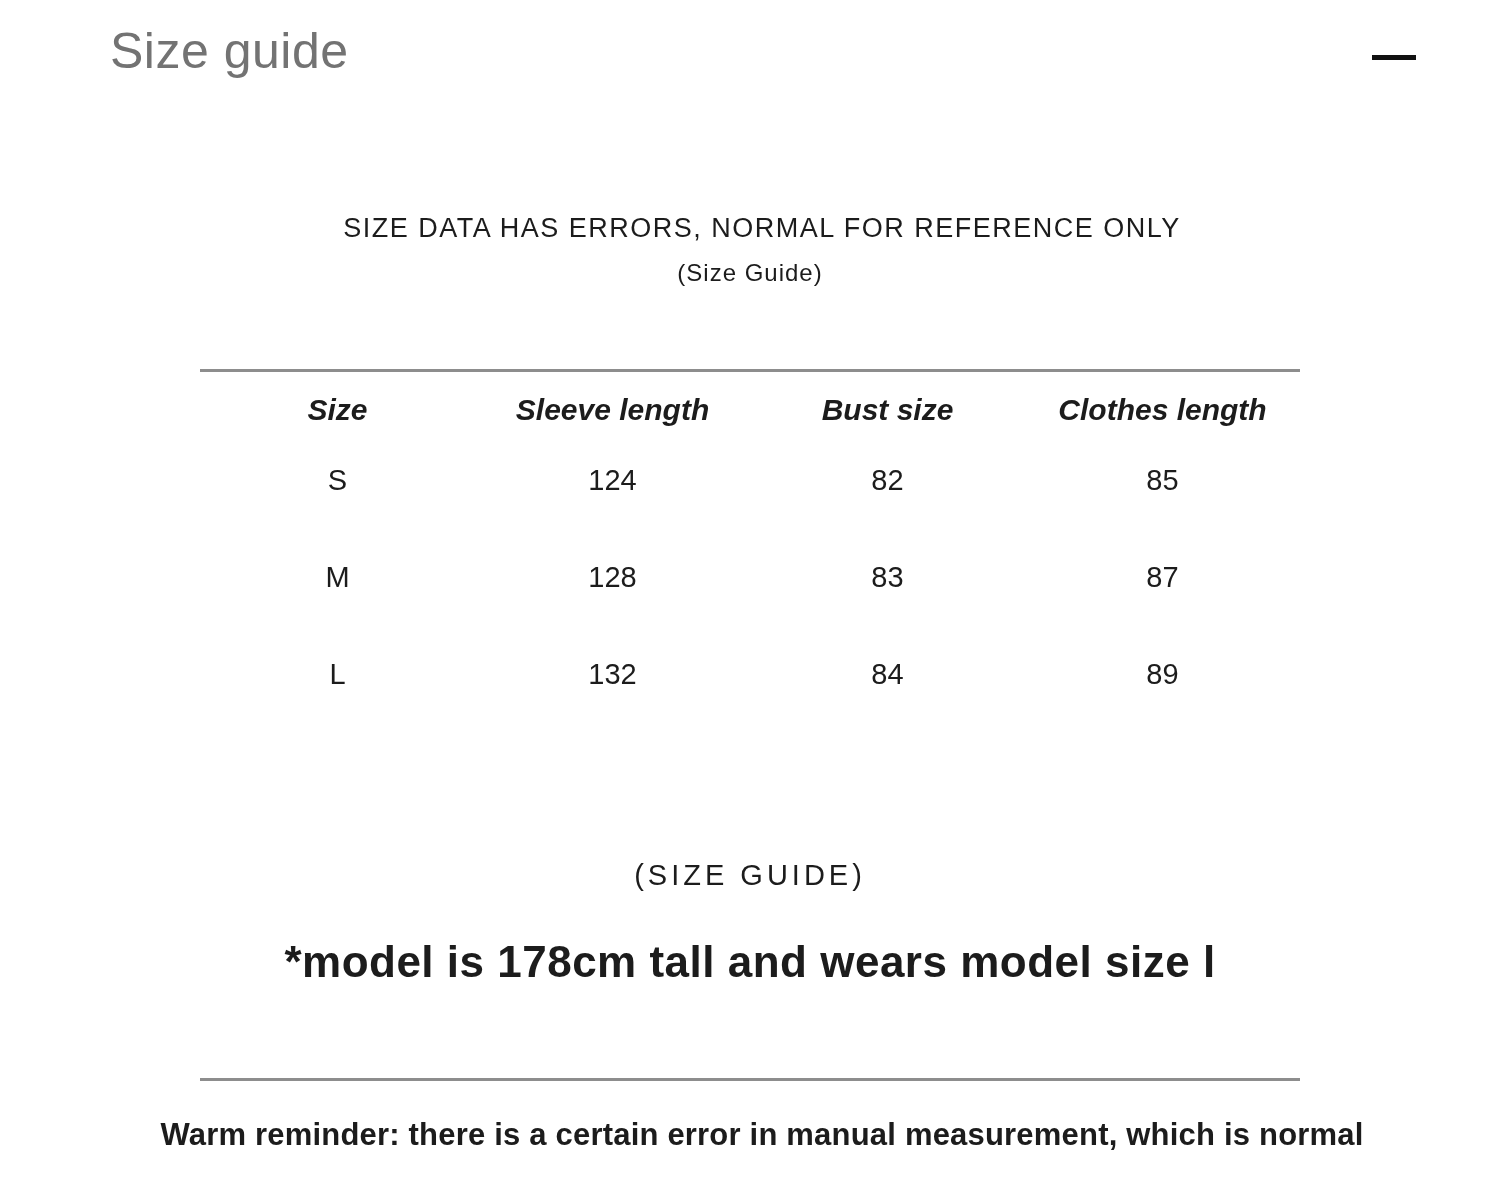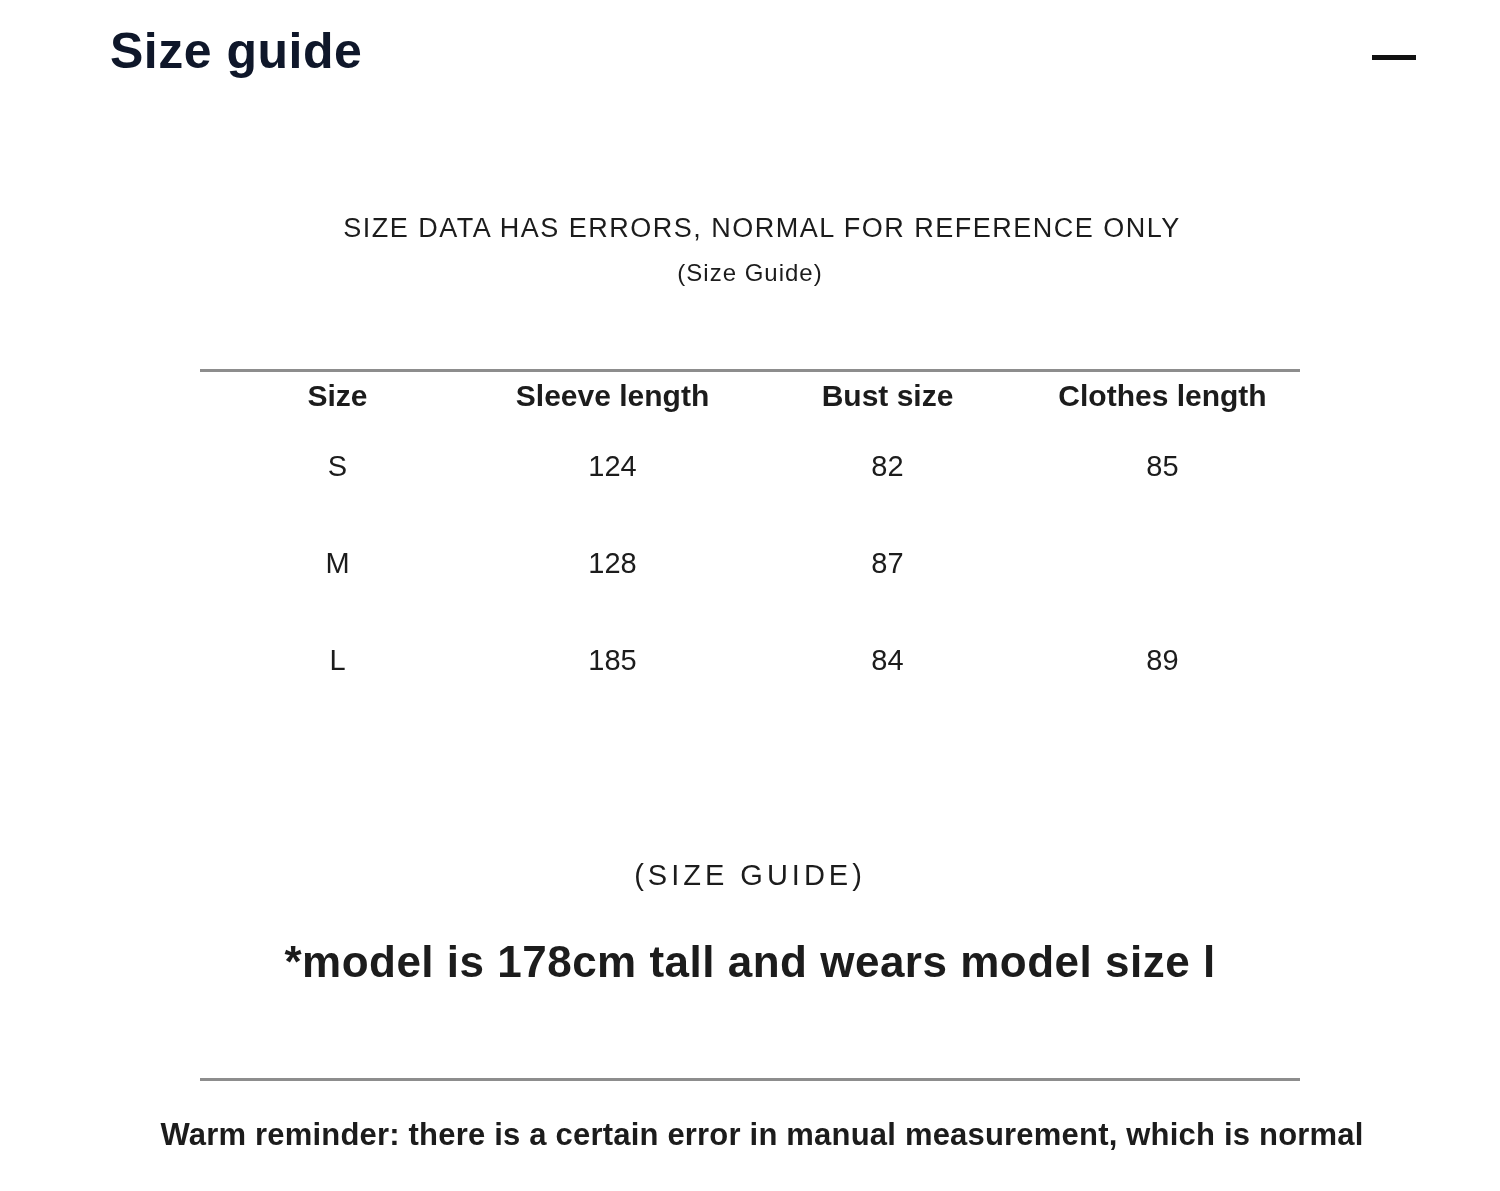--- a/index.html
+++ b/index.html
@@ -10,23 +10,23 @@
     position: relative;
     font-family: "Liberation Sans", sans-serif;
     color: #1c1c1c;
     overflow: hidden;
   }
   .page-title {
     position: absolute;
     left: 110px;
     top: 22px;
     font-size: 50px;
-    font-weight: 700;
+    font-weight: 400;
     letter-spacing: 0.5px;
-    color: #0f172a;
+    color: #737373;
   }
   .collapse-button {
     position: absolute;
     left: 1362px;
     top: 40px;
     width: 64px;
     height: 34px;
     background: transparent;
     border: none;
     cursor: pointer;
@@ -67,25 +67,26 @@
     top: 369px;
     width: 1100px;
     border-top: 3px solid #8d8d8d;
   }
   .trow {
     display: grid;
     grid-template-columns: repeat(4, 1fr);
     text-align: center;
   }
   .trow.head {
-    margin-top: 2px;
+    margin-top: 16px;
     height: 44px;
     align-items: center;
     font-size: 30px;
     font-weight: 700;
+    font-style: italic;
   }
   .trow.data {
     height: 97px;
     align-items: center;
     font-size: 29px;
     font-weight: 500;
   }
   .trow.data:first-of-type { margin-top: 42px; }
   .size-guide-label {
     top: 858px;
@@ -142,25 +143,26 @@
     </div>
     <div class="trow data">
       <span>S</span>
       <span>124</span>
       <span>82</span>
       <span>85</span>
     </div>
     <div class="trow data">
       <span>M</span>
       <span>128</span>
+      <span>83</span>
       <span>87</span>
     </div>
     <div class="trow data">
       <span>L</span>
-      <span>185</span>
+      <span>132</span>
       <span>84</span>
       <span>89</span>
     </div>
   </div>
 
   <div class="centered-line size-guide-label">(SIZE GUIDE)</div>
 
   <div class="centered-line model-note">*model is 178cm tall and wears model size l</div>
 
   <div class="divider-bottom"></div>

